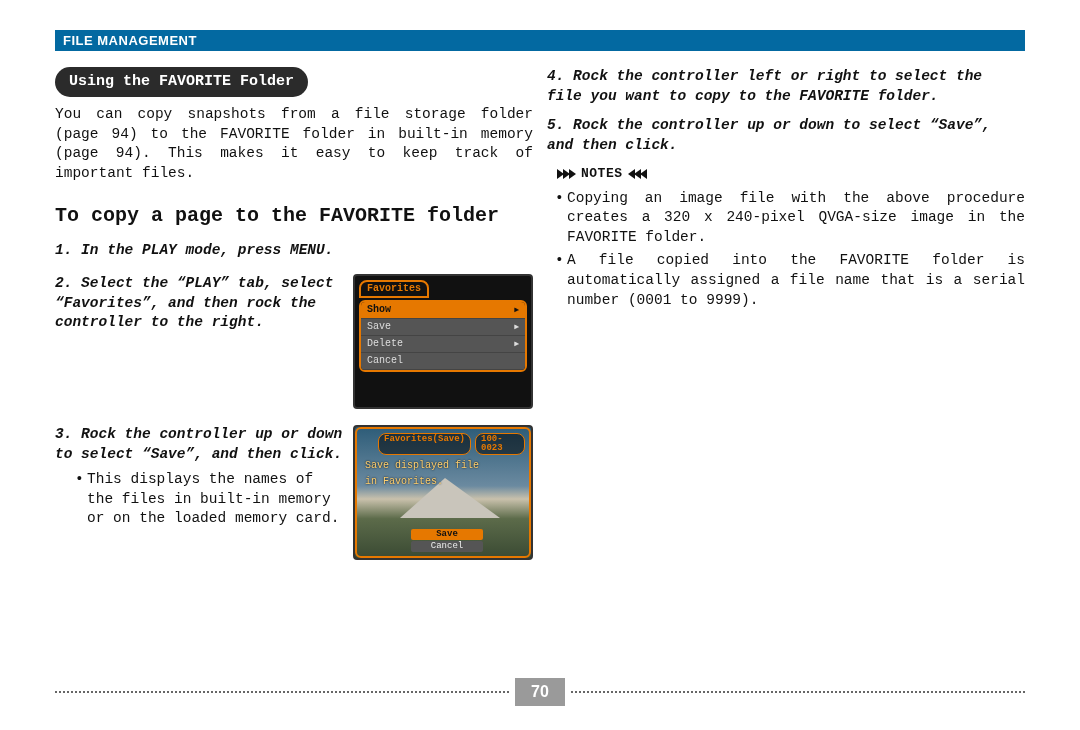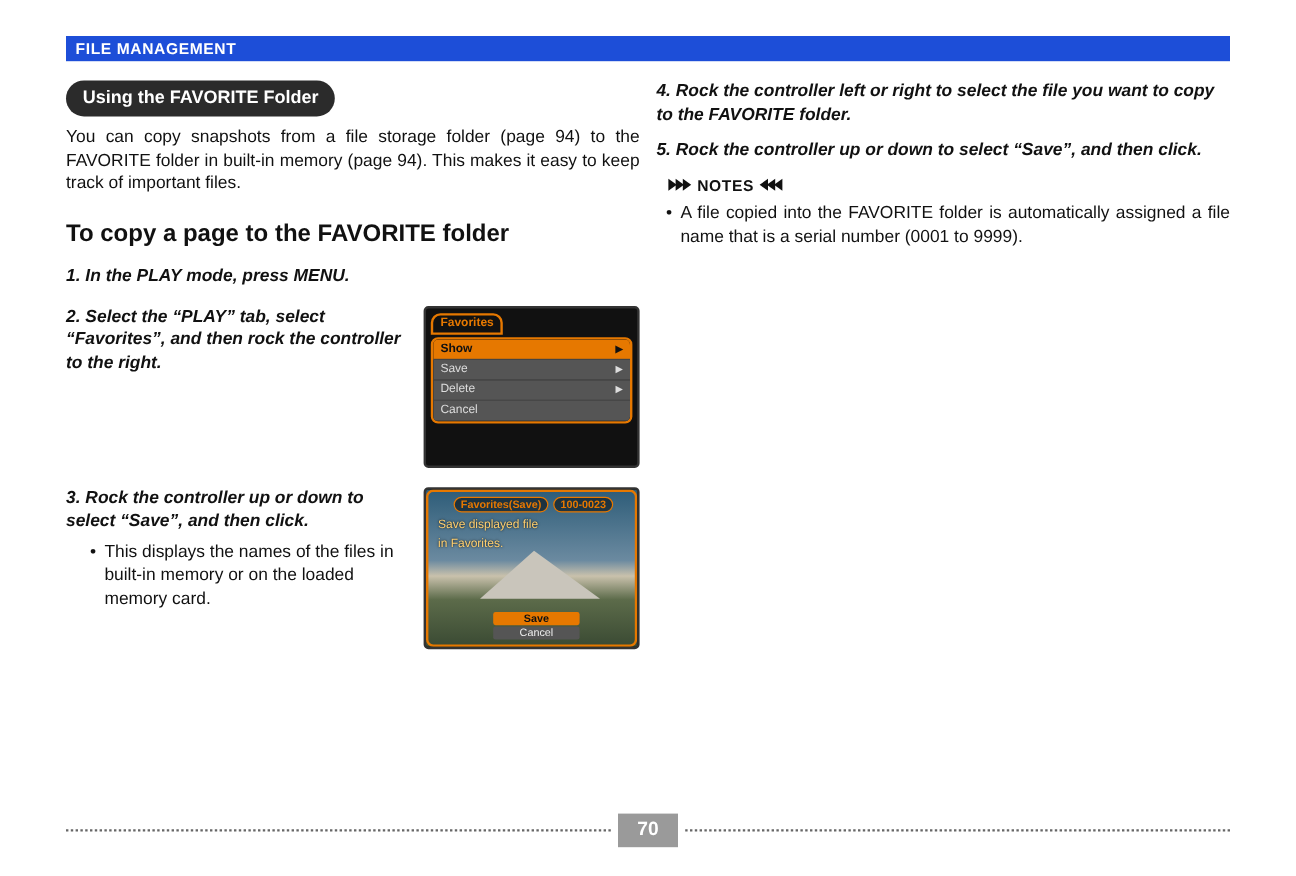--- a/index.html
+++ b/index.html
@@ -13,32 +13,33 @@
     position: relative;
   }
   .page {
     position: relative;
     width: 1080px;
     height: 730px;
     box-sizing: border-box;
     padding: 30px 55px 0 55px;
   }
   .header-bar {
-    background: #1d4ed8;
+    background: #0369a1;
     color: #fff;
     font-weight: bold;
     font-size: 13px;
     letter-spacing: 0.5px;
     padding: 3px 8px;
     margin-bottom: 16px;
     text-transform: uppercase;
   }
   .columns {
     display: flex;
     gap: 14px;
+    font-family: Liberation Mono, monospace;
   }
   .col {
     flex: 1;
     font-size: 14.5px;
     line-height: 1.35;
     color: #111;
   }
   .col.left { position: relative; }
   .section-pill {
     display: inline-block;
@@ -331,20 +332,21 @@
             <span class="tri r"></span>
           </span>
         <span>NOTES</span>
         <span class="tri-group">
             <span class="tri l"></span>
             <span class="tri l"></span>
             <span class="tri l"></span>
           </span>
       </div>
       <ul class="bullets" style="padding-left:8px;">
+        <li style="text-align:justify;">Copying an image file with the above procedure creates a 320 x 240-pixel QVGA-size image in the FAVORITE folder.</li>
         <li style="text-align:justify;">A file copied into the FAVORITE folder is automatically assigned a file name that is a serial number (0001 to 9999).</li>
       </ul>
     </div>
 
   </div>
 
   <div class="footer">
     <div class="line"></div>
     <div class="pg">70</div>
     <div class="line"></div>

